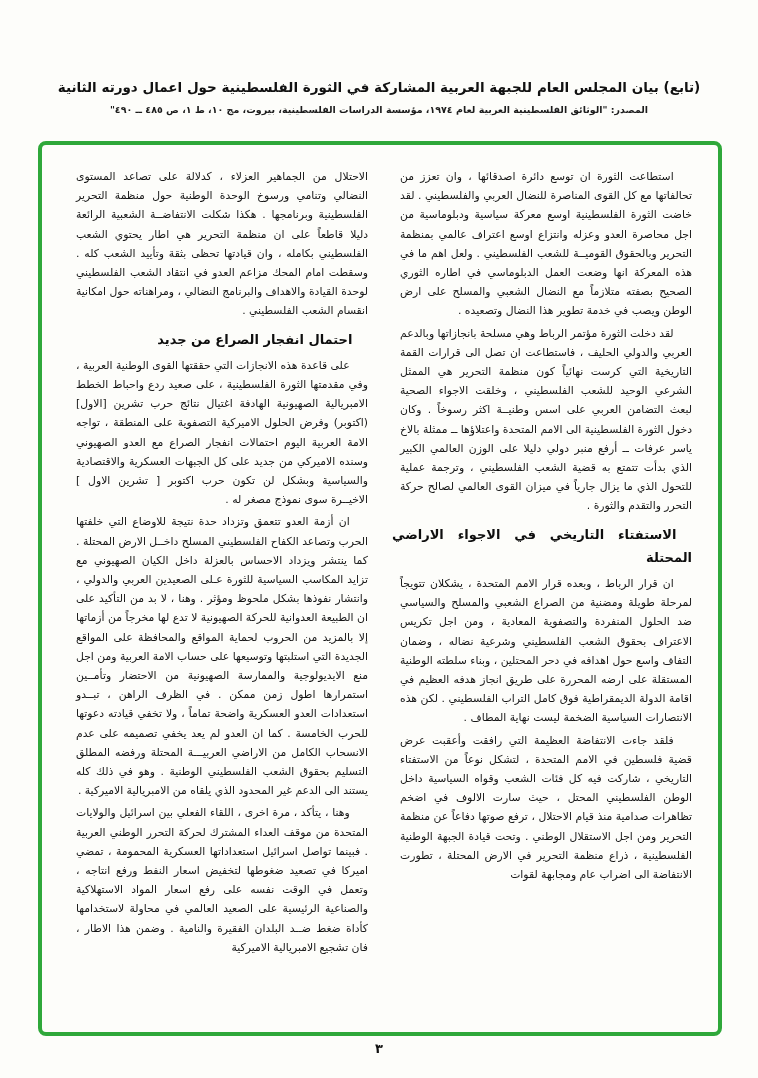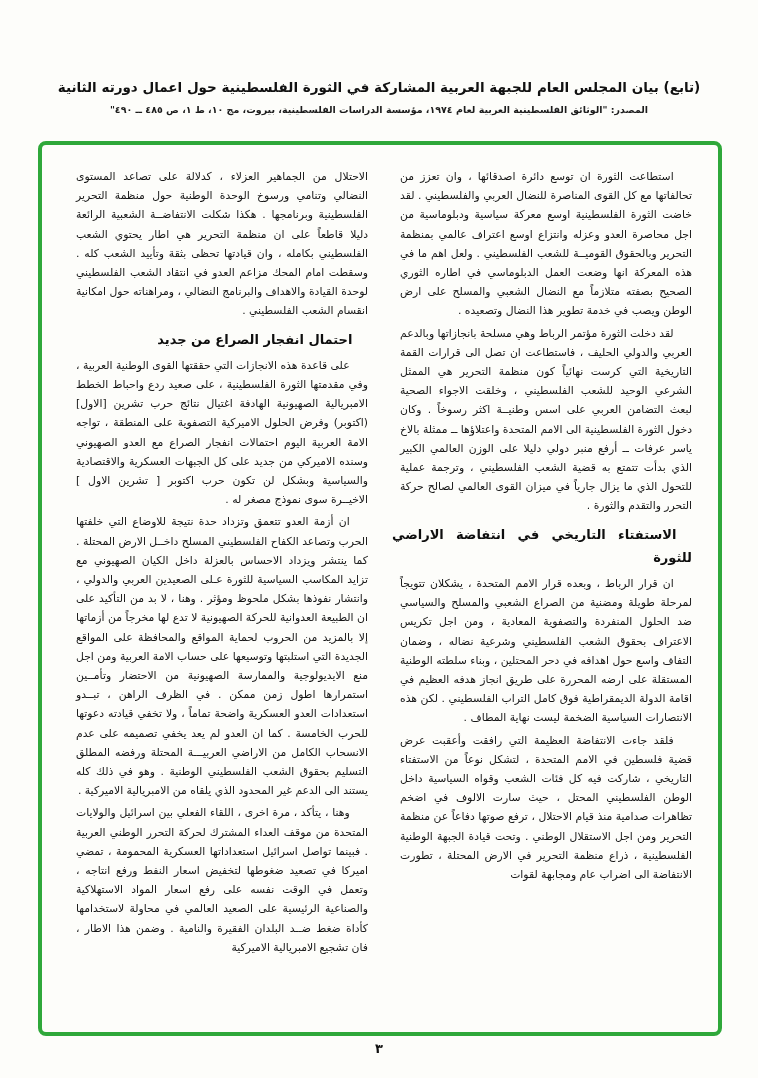--- a/index.html
+++ b/index.html
@@ -93,21 +93,21 @@
   <div class="header">
     <div class="doc-title">(تابع) بيان المجلس العام للجبهة العربية المشاركة في الثورة الفلسطينية حول اعمال دورته الثانية</div>
     <div class="doc-source">المصدر: "الوثائق الفلسطينية العربية لعام ١٩٧٤، مؤسسة الدراسات الفلسطينية، بيروت، مج ١٠، ط ١، ص ٤٨٥ ــ ٤٩٠"</div>
   </div>
 
   <div class="frame" style="border-color: rgb(47, 168, 58);">
 
     <div class="col">
       <p class="para">استطاعت الثورة ان توسع دائرة اصدقائها ، وان تعزز من تحالفاتها مع كل القوى المناصرة للنضال العربي والفلسطيني . لقد خاضت الثورة الفلسطينية اوسع معركة سياسية ودبلوماسية من اجل محاصرة العدو وعزله وانتزاع اوسع اعتراف عالمي بمنظمة التحرير وبالحقوق القوميــة للشعب الفلسطيني . ولعل اهم ما في هذه المعركة انها وضعت العمل الدبلوماسي في اطاره الثوري الصحيح بصفته متلازماً مع النضال الشعبي والمسلح على ارض الوطن ويصب في خدمة تطوير هذا النضال وتصعيده .</p>
       <p class="para">لقد دخلت الثورة مؤتمر الرباط وهي مسلحة بانجازاتها وبالدعم العربي والدولي الحليف ، فاستطاعت ان تصل الى قرارات القمة التاريخية التي كرست نهائياً كون منظمة التحرير هي الممثل الشرعي الوحيد للشعب الفلسطيني ، وخلقت الاجواء الصحية لبعث التضامن العربي على اسس وطنيــة اكثر رسوخاً . وكان دخول الثورة الفلسطينية الى الامم المتحدة واعتلاؤها ــ ممثلة بالاخ ياسر عرفات ــ أرفع منبر دولي دليلا على الوزن العالمي الكبير الذي بدأت تتمتع به قضية الشعب الفلسطيني ، وترجمة عملية للتحول الذي ما يزال جارياً في ميزان القوى العالمي لصالح حركة التحرر والتقدم والثورة .</p>
-      <h3 class="subheading">الاستفتاء التاريخي في انتفاضة الاراضي للثورة</h3>
+      <h3 class="subheading">الاستفتاء التاريخي في الاجواء الاراضي المحتلة</h3>
       <p class="para">ان قرار الرباط ، وبعده قرار الامم المتحدة ، يشكلان تتويجاً لمرحلة طويلة ومضنية من الصراع الشعبي والمسلح والسياسي ضد الحلول المنفردة والتصفوية المعادية ، ومن اجل تكريس الاعتراف بحقوق الشعب الفلسطيني وشرعية نضاله ، وضمان التفاف واسع حول اهدافه في دحر المحتلين ، وبناء سلطته الوطنية المستقلة على ارضه المحررة على طريق انجاز هدفه العظيم في اقامة الدولة الديمقراطية فوق كامل التراب الفلسطيني . لكن هذه الانتصارات السياسية الضخمة ليست نهاية المطاف .</p>
       <p class="para">فلقد جاءت الانتفاضة العظيمة التي رافقت وأعقبت عرض قضية فلسطين في الامم المتحدة ، لتشكل نوعاً من الاستفتاء التاريخي ، شاركت فيه كل فئات الشعب وقواه السياسية داخل الوطن الفلسطيني المحتل ، حيث سارت الالوف في اضخم تظاهرات صدامية منذ قيام الاحتلال ، ترفع صوتها دفاعاً عن منظمة التحرير ومن اجل الاستقلال الوطني . وتحت قيادة الجبهة الوطنية الفلسطينية ، ذراع منظمة التحرير في الارض المحتلة ، تطورت الانتفاضة الى اضراب عام ومجابهة لقوات</p>
     </div>
 
     <div class="col">
       <p class="para flush">الاحتلال من الجماهير العزلاء ، كدلالة على تصاعد المستوى النضالي وتنامي ورسوخ الوحدة الوطنية حول منظمة التحرير الفلسطينية وبرنامجها . هكذا شكلت الانتفاضــة الشعبية الرائعة دليلا قاطعاً على ان منظمة التحرير هي اطار يحتوي الشعب الفلسطيني بكامله ، وان قيادتها تحظى بثقة وتأييد الشعب كله . وسقطت امام المحك مزاعم العدو في انتقاد الشعب الفلسطيني لوحدة القيادة والاهداف والبرنامج النضالي ، ومراهناته حول امكانية انقسام الشعب الفلسطيني .</p>
       <h3 class="subheading">احتمال انفجار الصراع من جديد</h3>
       <p class="para">على قاعدة هذه الانجازات التي حققتها القوى الوطنية العربية ، وفي مقدمتها الثورة الفلسطينية ، على صعيد ردع واحباط الخطط الامبريالية الصهيونية الهادفة اغتيال نتائج حرب تشرين [الاول] (اكتوبر) وفرض الحلول الاميركية التصفوية على المنطقة ، تواجه الامة العربية اليوم احتمالات انفجار الصراع مع العدو الصهيوني وسنده الاميركي من جديد على كل الجبهات العسكرية والاقتصادية والسياسية وبشكل لن تكون حرب اكتوبر [ تشرين الاول ] الاخيــرة سوى نموذج مصغر له .</p>
       <p class="para">ان أزمة العدو تتعمق وتزداد حدة نتيجة للاوضاع التي خلفتها الحرب وتصاعد الكفاح الفلسطيني المسلح داخــل الارض المحتلة . كما ينتشر ويزداد الاحساس بالعزلة داخل الكيان الصهيوني مع تزايد المكاسب السياسية للثورة عـلى الصعيدين العربي والدولي ، وانتشار نفوذها بشكل ملحوظ ومؤثر . وهنا ، لا بد من التأكيد على ان الطبيعة العدوانية للحركة الصهيونية لا تدع لها مخرجاً من أزماتها إلا بالمزيد من الحروب لحماية المواقع والمحافظة على المواقع الجديدة التي استلبتها وتوسيعها على حساب الامة العربية ومن اجل منع الايديولوجية والممارسة الصهيونية من الاحتضار وتأمــين استمرارها اطول زمن ممكن . في الظرف الراهن ، تبــدو استعدادات العدو العسكرية واضحة تماماً ، ولا تخفي قيادته دعوتها للحرب الخامسة . كما ان العدو لم يعد يخفي تصميمه على عدم الانسحاب الكامل من الاراضي العربيـــة المحتلة ورفضه المطلق التسليم بحقوق الشعب الفلسطيني الوطنية . وهو في ذلك كله يستند الى الدعم غير المحدود الذي يلقاه من الامبريالية الاميركية .</p>
       <p class="para">وهنا ، يتأكد ، مرة اخرى ، اللقاء الفعلي بين اسرائيل والولايات المتحدة من موقف العداء المشترك لحركة التحرر الوطني العربية . فبينما تواصل اسرائيل استعداداتها العسكرية المحمومة ، تمضي اميركا في تصعيد ضغوطها لتخفيض اسعار النفط ورفع انتاجه ، وتعمل في الوقت نفسه على رفع اسعار المواد الاستهلاكية والصناعية الرئيسية على الصعيد العالمي في محاولة لاستخدامها كأداة ضغط ضــد البلدان الفقيرة والنامية . وضمن هذا الاطار ، فان تشجيع الامبريالية الاميركية</p>

